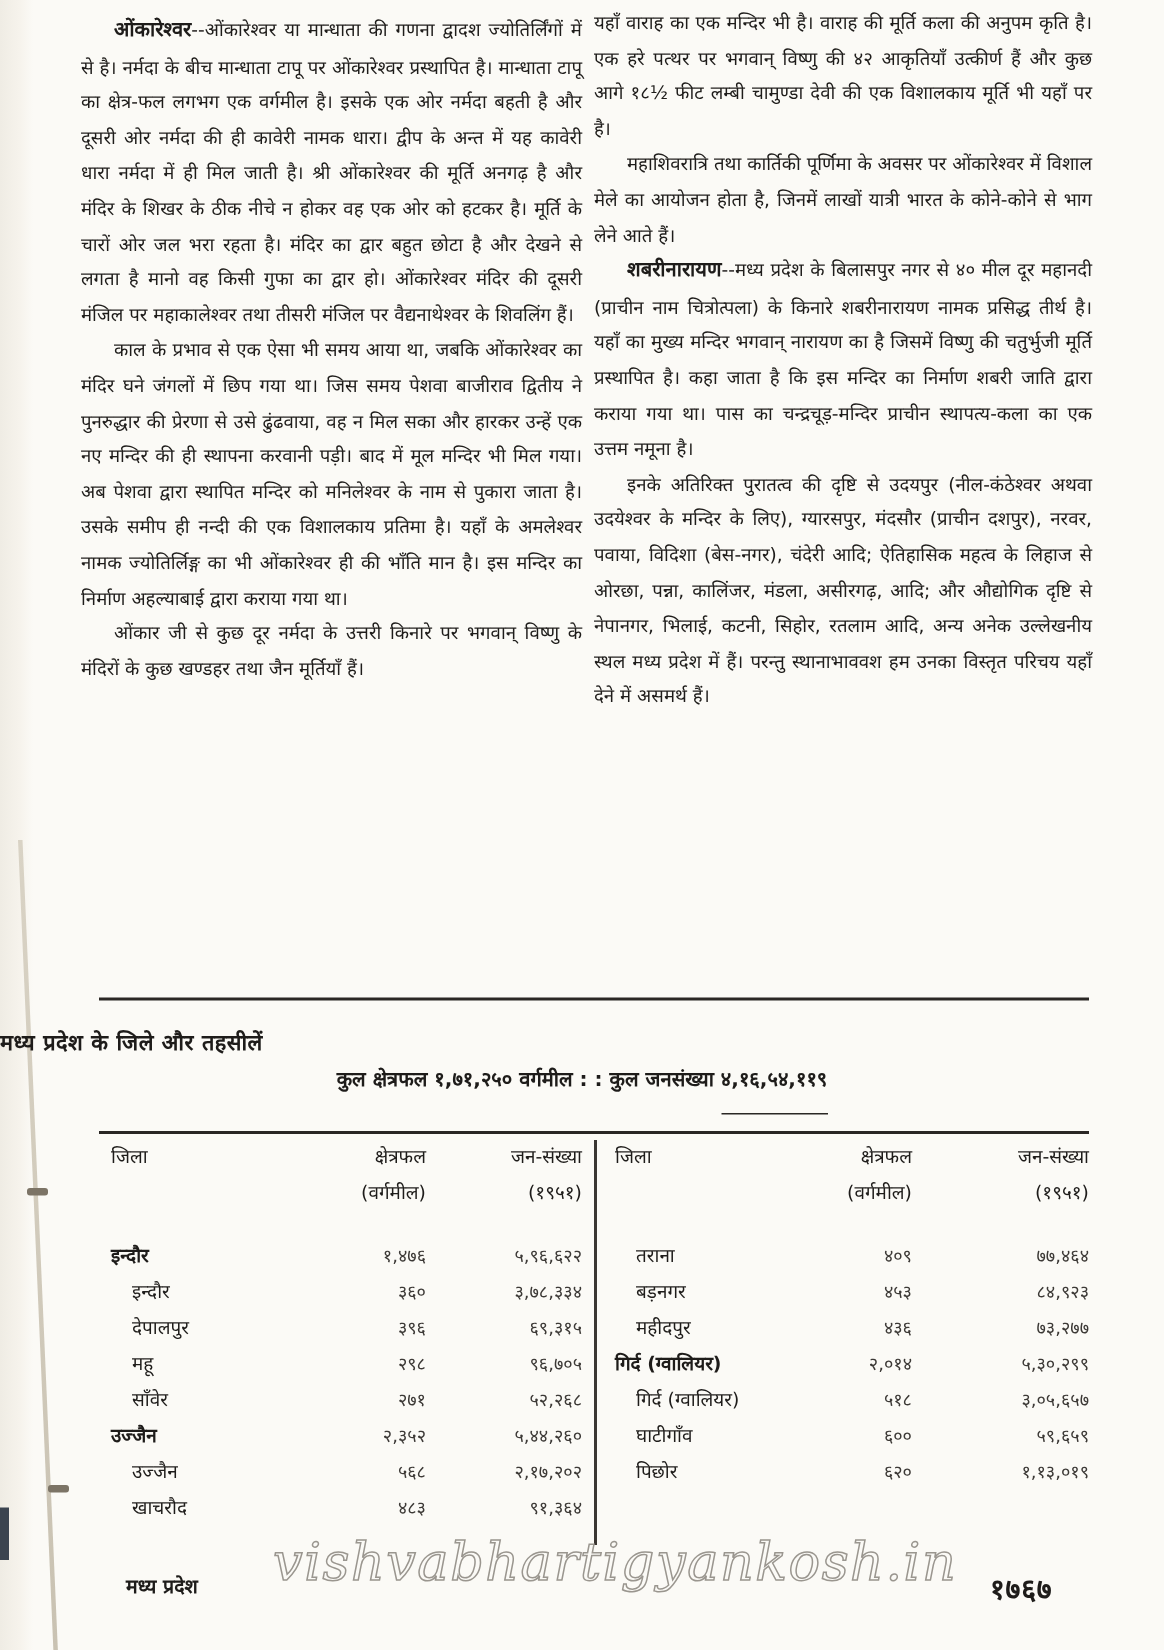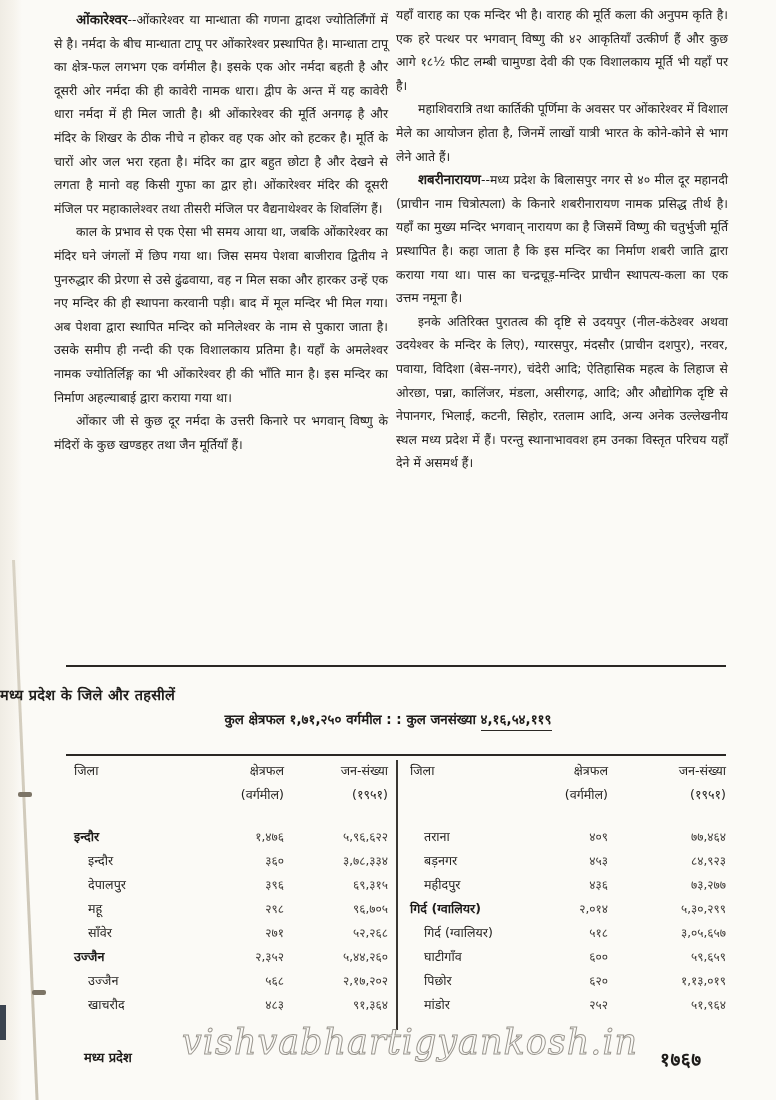--- a/index.html
+++ b/index.html
@@ -28,21 +28,21 @@
   .head-term { font-weight: bold; font-size: 13.4px; }
 
   .rule { position: absolute; height: 1.5px; background: #2a2724; }
   .rule.r1 { left: 66px; top: 665px; width: 660px; }
   .rule.r2 { left: 66px; top: 754px; width: 660px; }
 
   .table-title { position: absolute; left: 0; width: 776px; top: 684px; text-align: left;
     font-size: 14.5px; font-weight: bold; letter-spacing: 0.3px; }
   .table-subtitle { position: absolute; left: 0; width: 776px; top: 710px; text-align: center;
     font-size: 13.4px; font-weight: bold; }
-  .table-subtitle .underlined { border-bottom: 1.5px solid #2a2724; padding-bottom: 3px; }
+  .table-subtitle .underlined { border-bottom: 1.5px solid #2a2724; padding-bottom: 14px; }
 
   .col-divider { position: absolute; left: 396px; top: 760px; width: 1.5px; height: 270px; background: #3a3632; }
 
   .tbl { position: absolute; font-size: 12.6px; }
   .tbl-left { left: 74px; top: 762px; width: 318px; }
   .tbl-right { left: 408px; top: 762px; width: 320px; }
   .hdr-row, .data-row { position: relative; height: 24px; }
   .hdr-row { height: 24px; text-decoration: underline; }
   .cell { position: absolute; white-space: nowrap; }
   .tbl-left .c-name { left: 0; }
@@ -183,23 +183,18 @@
     <div class="data-row tehsil">
         <span class="cell c-name">घाटीगाँव</span>
         <span class="cell c-area">६००</span>
         <span class="cell c-pop">५९,६५९</span>
       </div>
     <div class="data-row tehsil">
         <span class="cell c-name">पिछोर</span>
         <span class="cell c-area">६२०</span>
         <span class="cell c-pop">१,१३,०१९</span>
       </div>
-    <div class="data-row tehsil">
-        <span class="cell c-name">मांडोर</span>
-        <span class="cell c-area">२५२</span>
-        <span class="cell c-pop">५१,९६४</span>
-      </div>
   </div>
 </div>
 
 <div class="footer-left">मध्य प्रदेश</div>
 <div class="watermark">vishvabhartigyankosh.in</div>
 <div class="footer-page">१७६७</div>
 
 </body></html>

